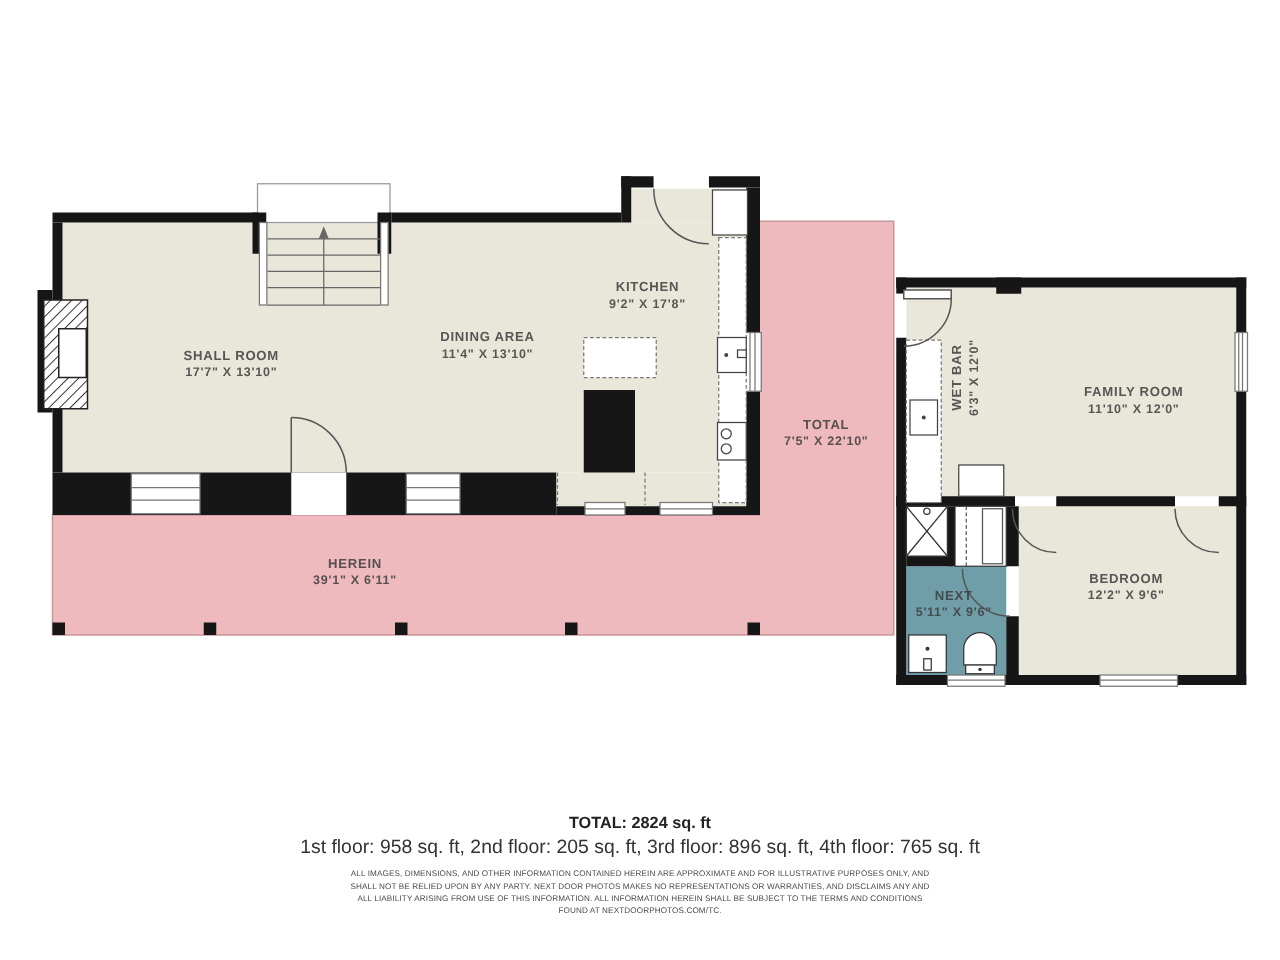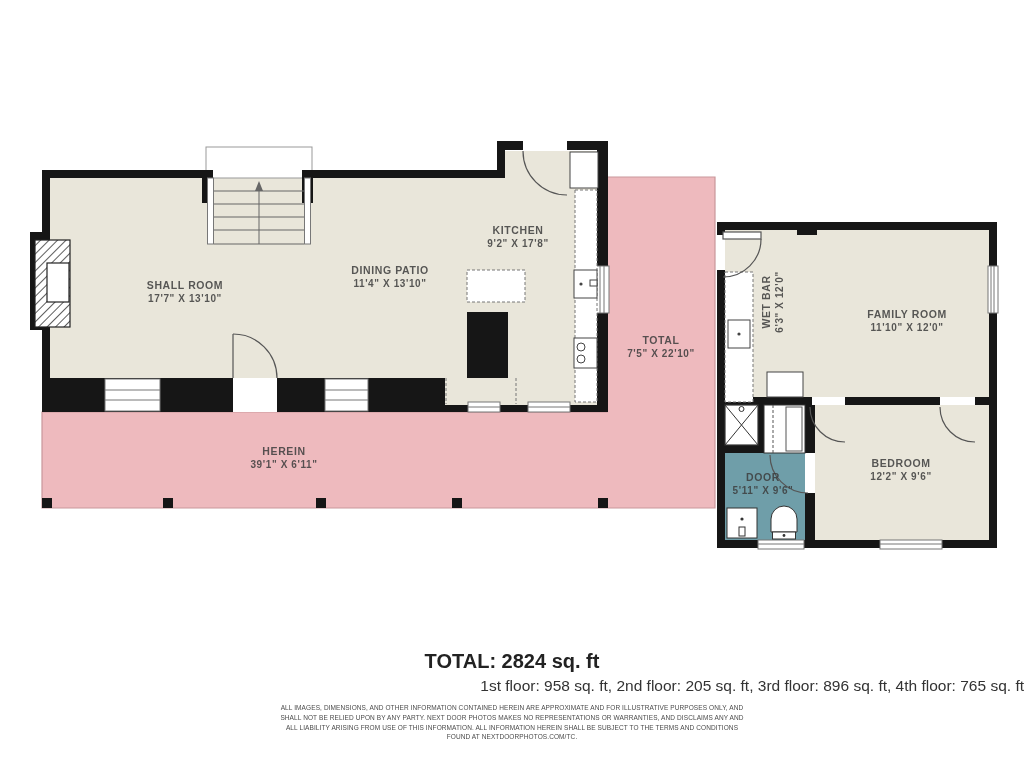--- a/index.html
+++ b/index.html
@@ -10,22 +10,22 @@
   
   .w{fill:#161616;}
   
   .room-label{position:absolute;transform:translate(-50%,0);text-align:center;
       color:#3d3d3d;white-space:nowrap;line-height:14px;}
   .room-label .rname{font-size:10.5px;letter-spacing:.6px;font-weight:bold;opacity:.85;}
   .room-label .rdims{font-size:10px;letter-spacing:.6px;font-weight:bold;opacity:.85;}
   .room-label.vertical{transform:translate(-50%,-50%) rotate(-90deg);}
   
   .summary{position:absolute;left:0;top:650px;width:1024px;text-align:center;color:#333;}
-  .summary .total{font-size:20px;font-weight:bold;color:#222;margin-bottom:3px;}
-  .summary .line{font-size:15.5px;color:#333;line-height:20px;text-align:right;}
+  .summary .total{font-size:13px;font-weight:bold;color:#222;margin-bottom:3px;}
+  .summary .line{font-size:15.5px;color:#333;line-height:20px;}
   .summary .disclaimer{font-size:6.5px;color:#4a4a4a;max-width:470px;margin:7px auto 0 auto;
       line-height:1.5;letter-spacing:.1px;}
 </style>
 </head>
 <body>
 
 <div class="page">
   <div class="plan">
 
     <svg width="1024" height="600" viewBox="0 0 1024 600">
@@ -231,21 +231,21 @@
         <rect x="452" y="498" width="10" height="10"></rect>
         <rect x="598" y="498" width="10" height="10"></rect>
       </g>
     </svg>
 
     <div class="room-label" style="left:185px;top:278px">
       <div class="rname">SHALL ROOM</div>
       <div class="rdims">17'7" X 13'10"</div>
     </div>
     <div class="room-label" style="left:390px;top:263px">
-      <div class="rname">DINING PATIO</div>
+      <div class="rname">DINING AREA</div>
       <div class="rdims">11'4" X 13'10"</div>
     </div>
     <div class="room-label" style="left:518px;top:223px">
       <div class="rname">KITCHEN</div>
       <div class="rdims">9'2" X 17'8"</div>
     </div>
     <div class="room-label" style="left:661px;top:333px">
       <div class="rname">TOTAL</div>
       <div class="rdims">7'5" X 22'10"</div>
     </div>
@@ -255,21 +255,21 @@
     </div>
     <div class="room-label vertical" style="left:773px;top:302px">
       <div class="rname">WET BAR</div>
       <div class="rdims">6'3" X 12'0"</div>
     </div>
     <div class="room-label" style="left:907px;top:307px">
       <div class="rname">FAMILY ROOM</div>
       <div class="rdims">11'10" X 12'0"</div>
     </div>
     <div class="room-label" style="left:763px;top:470px">
-      <div class="rname">DOOR</div>
+      <div class="rname">NEXT</div>
       <div class="rdims">5'11" X 9'6"</div>
     </div>
     <div class="room-label" style="left:901px;top:456px">
       <div class="rname">BEDROOM</div>
       <div class="rdims">12'2" X 9'6"</div>
     </div>
   </div>
 
   <div class="summary">
     <div class="total">TOTAL: 2824 sq. ft</div>

